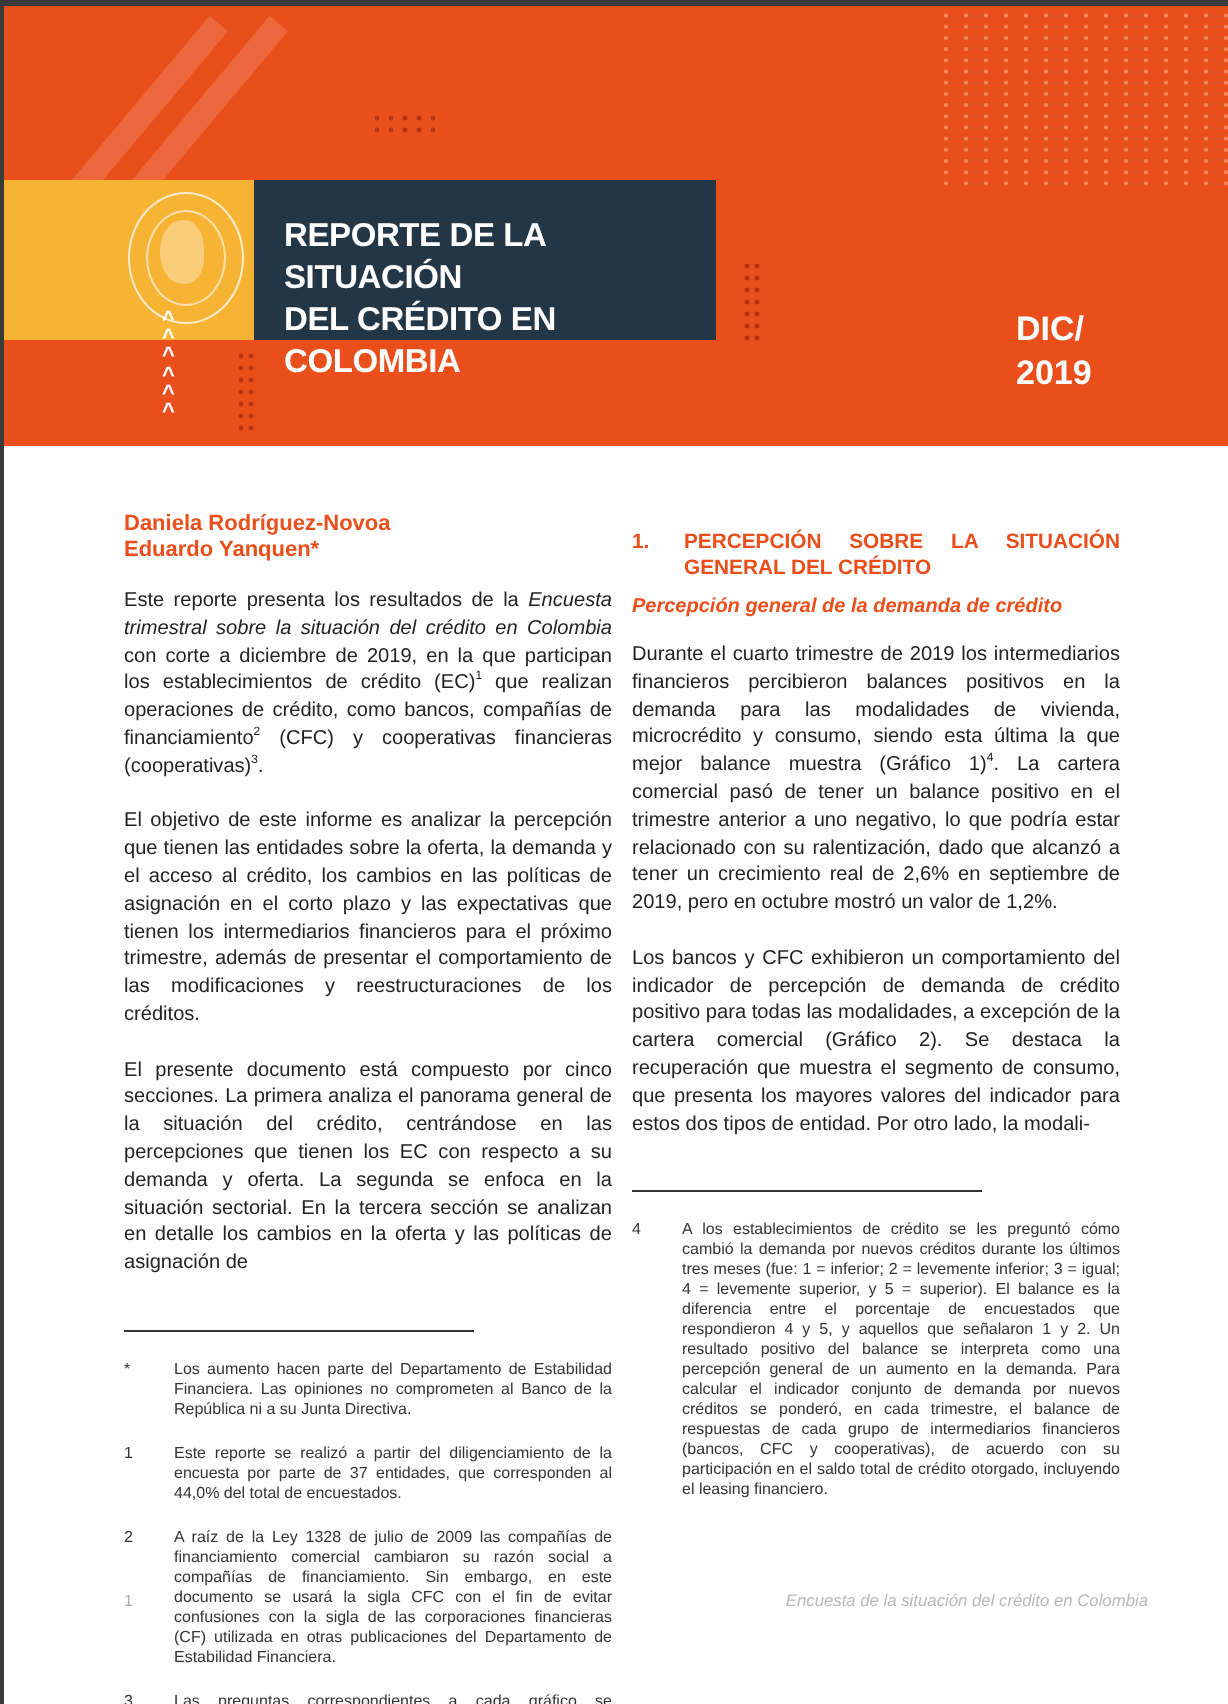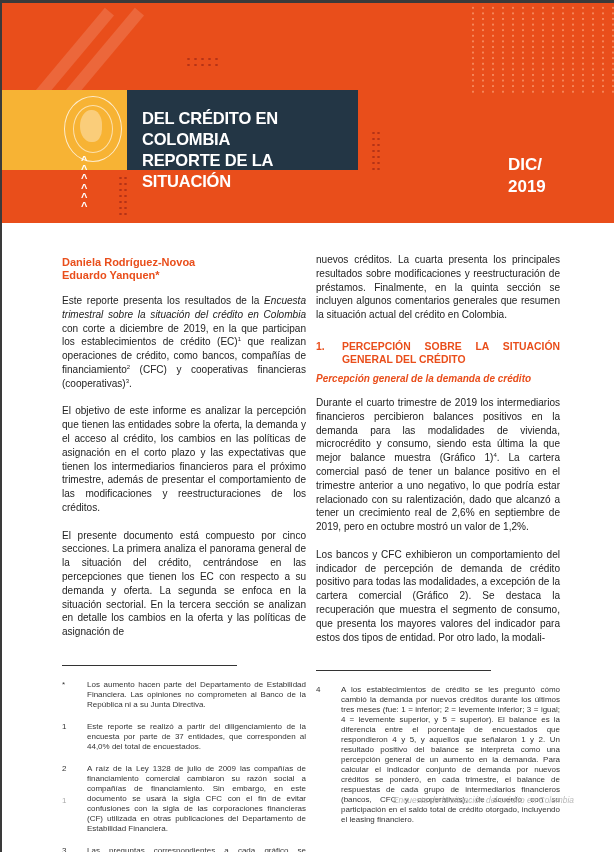--- a/index.html
+++ b/index.html
@@ -47,22 +47,22 @@
     <div class="dots-small" style="left:369px;top:127px;width:10px;height:42px;background-size:5px 6px;"></div>
     <div class="dots-small" style="left:116px;top:172px;width:10px;height:44px;background-size:5px 6px;"></div>
 
     <div class="yellow"></div>
     <div class="seal">
       <div class="seal-inner"></div>
       <div class="seal-head"></div>
     </div>
     <div class="navy">
       <div class="title">
+        <div>REPORTE DE LA SITUACIÓN</div>
         <div>DEL CRÉDITO EN COLOMBIA</div>
-        <div>REPORTE DE LA SITUACIÓN</div>
       </div>
     </div>
     <div class="chevrons">
       <div>^</div>
       <div>^</div>
       <div>^</div>
       <div>^</div>
       <div>^</div>
       <div>^</div>
     </div>
@@ -95,21 +95,20 @@
           <span class="t">A raíz de la Ley 1328 de julio de 2009 las compañías de financiamiento comercial cambiaron su razón social a compañías de financiamiento. Sin embargo, en este documento se usará la sigla CFC con el fin de evitar confusiones con la sigla de las corporaciones financieras (CF) utilizada en otras publicaciones del Departamento de Estabilidad Financiera.</span>
         </div>
         <div class="fn">
           <span class="n">3</span>
           <span class="t">Las preguntas correspondientes a cada gráfico se encuentran en un índice al final del documento.</span>
         </div>
       </div>
   </div>
 
   <div class="col" style="left:314px; top:250px; width:244px;">
-    <p style="margin-bottom:18px;">nuevos créditos. La cuarta presenta los principales resultados sobre modificaciones y reestructuración de préstamos. Finalmente, en la quinta sección se incluyen algunos comentarios generales que resumen la situación actual del crédito en Colombia.</p>
     <div class="h1">
       <span class="n">1.</span>
       <span>PERCEPCIÓN SOBRE LA SITUACIÓN GENERAL DEL CRÉDITO</span>
     </div>
     <p class="h2">Percepción general de la demanda de crédito</p>
     <p><span>Durante el cuarto trimestre de 2019 los intermediarios financieros percibieron balances positivos en la demanda para las modalidades de vivienda, microcrédito y consumo, siendo esta última la que mejor balance muestra (Gráfico 1)</span><sup>4</sup><span>. La cartera comercial pasó de tener un balance positivo en el trimestre anterior a uno negativo, lo que podría estar relacionado con su ralentización, dado que alcanzó a tener un crecimiento real de 2,6% en septiembre de 2019, pero en octubre mostró un valor de 1,2%.</span></p>
     <p style="margin-bottom:16px;">Los bancos y CFC exhibieron un comportamiento del indicador de percepción de demanda de crédito positivo para todas las modalidades, a excepción de la cartera comercial (Gráfico 2). Se destaca la recuperación que muestra el segmento de consumo, que presenta los mayores valores del indicador para estos dos tipos de entidad. Por otro lado, la modali-</p>
     <div class="rule"></div>
     <div id="right-fns">
         <div class="fn">

